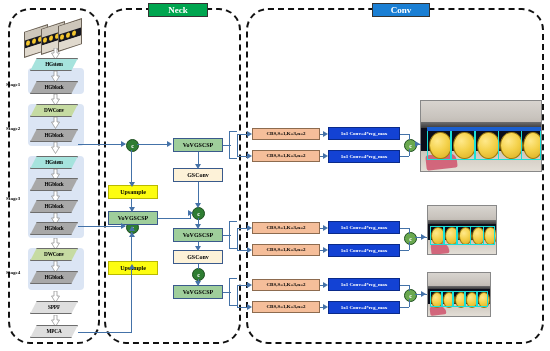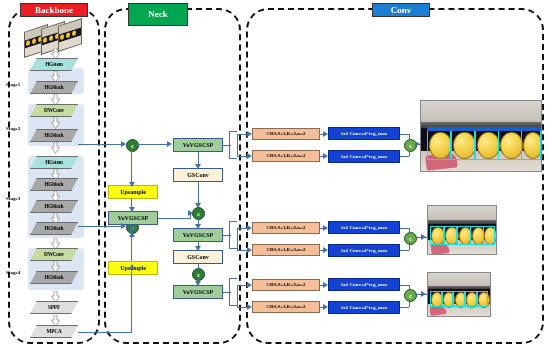--- a/index.html
+++ b/index.html
@@ -78,22 +78,21 @@
 </style>
 </head>
 <body>
 
 <div id="stage">
 
   <div class="region" style="left:8px;top:8px;width:92px;height:336px;"></div>
   <div class="region" style="left:104px;top:8px;width:137px;height:336px;"></div>
   <div class="region" style="left:246px;top:8px;width:298px;height:336px;"></div>
 
-  <div class="region-title" style="left:20px;top:3px;width:68px;height:14px;background:#ee1c25;font-size:9px;">Backbone</div>
-  <div class="region-title" style="left:128px;top:3px;width:60px;height:23px;background:#00a650;font-size:9px;">Neck</div>
+  <div class="region-title" style="left:148px;top:3px;width:60px;height:14px;background:#00a650;font-size:9px;">Neck</div>
   <div class="region-title" style="left:372px;top:3px;width:58px;height:14px;background:#1a7fd4;font-size:9px;">Conv</div>
 
   <div class="inputimgs" style="left:24px;top:22px;width:60px;height:30px;">
     <div class="inimg" style="left:0px;top:6px;">
       <div class="top"></div>
         <div class="b"></div>
         <div class="bot"></div>
       <div class="f"></div>
         <div class="f f2"></div>
         <div class="f f3"></div>

